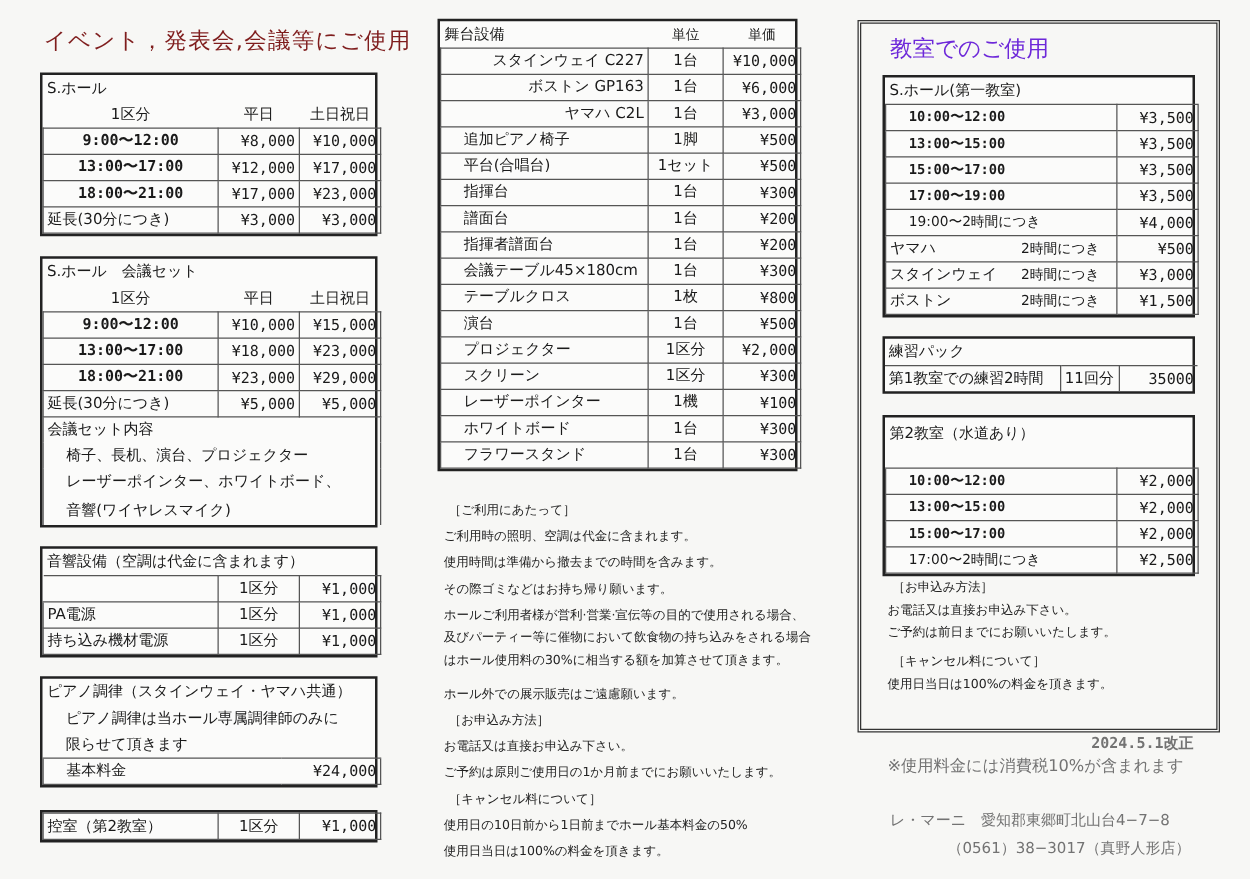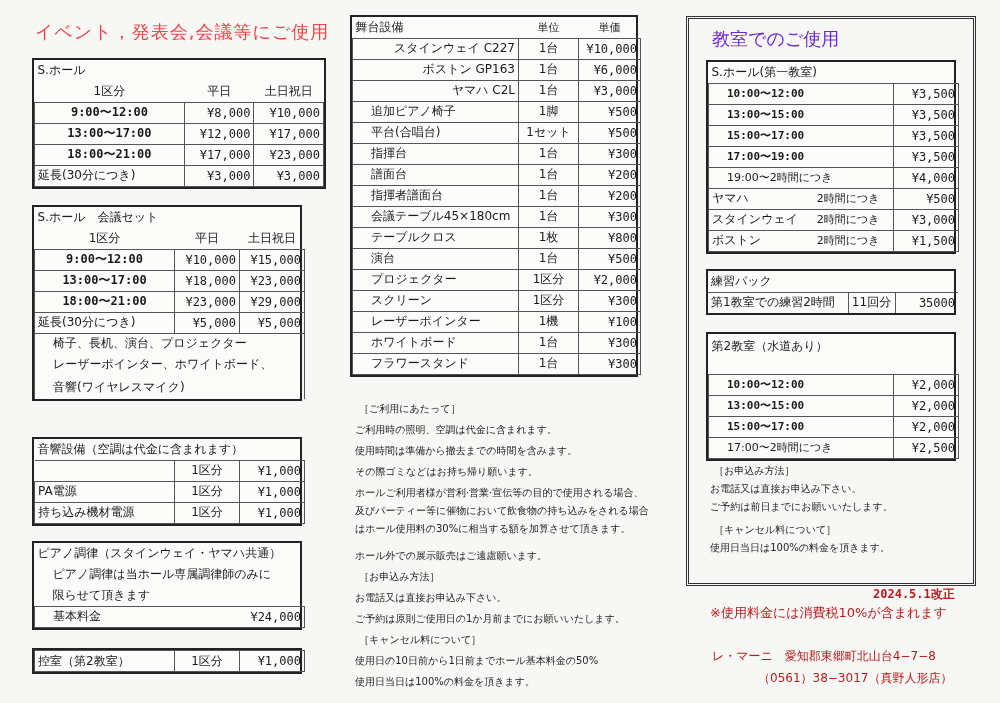--- a/index.html
+++ b/index.html
@@ -1,46 +1,46 @@
 <!DOCTYPE html>
 <html><head>
 <meta charset="utf-8">
 <style>
   * { box-sizing: border-box; margin: 0; padding: 0; }
   html, body { width: 1000px; height: 703px; background: #f7f7f5; overflow: hidden; }
   body { position: relative; font-family: "DejaVu Sans", sans-serif; color: #1a1a1a; font-size: 12px; }
 
   .abs { position: absolute; }
-  .title-main { left: 35px; top: 20px; font-size: 18px; letter-spacing: 1px; color: #ef4444; }
+  .title-main { left: 35px; top: 20px; font-size: 18px; letter-spacing: 1px; color: #7f1d1d; }
 
   table { border-collapse: collapse; width: 100%; table-layout: fixed; }
   .box { border: 2px solid #222; background: #fbfbfa; }
   td { border: 1px solid #555; height: 21px; padding: 0 3px; font-size: 12px; white-space: nowrap; overflow: hidden; }
   td.r { text-align: right; font-family: "DejaVu Sans Mono", monospace; font-size: 12px; }
   td.c { text-align: center; }
   td.indent { padding-left: 18px; }
   td.indent2 { padding-left: 28px; text-align: right; }
   td.hdr { border: none; }
   tr.noborder td { border-top: none; border-bottom: none; }
   .mono { font-family: "DejaVu Sans Mono", monospace; font-weight: bold; }
 
   .note { font-size: 10px; line-height: 21px; color: #222; white-space: nowrap; }
   .note.tight { line-height: 18px; }
 
   .right-panel { left: 686px; top: 16px; width: 290px; height: 570px; border: 3px double #333; }
   .right-title { left: 712px; top: 27px; font-size: 18px; color: #6d28d9; }
 
-  .footer-text { font-size: 13px; color: #b91c1c; white-space: nowrap; }
+  .footer-text { font-size: 13px; color: #737373; white-space: nowrap; }
 </style>
 </head>
 <body>
 
 <div class="abs title-main">イベント，発表会,会議等にご使用</div>
 
-<div class="abs box" style="left:32px; top:58px; width:294px;">
+<div class="abs box" style="left:32px; top:58px; width:270px;">
   <table>
     <colgroup>
         <col style="width:140px">
         <col style="width:65px">
         <col style="width:65px">
       </colgroup>
     <tbody>
         <tr>
           <td class="hdr" colspan="3">S.ホール</td>
         </tr>
@@ -102,20 +102,23 @@
     <tr>
       <td class="c mono">18:00〜21:00</td>
       <td class="r">¥23,000</td>
       <td class="r">¥29,000</td>
     </tr>
     <tr>
       <td>延長(30分につき)</td>
       <td class="r">¥5,000</td>
       <td class="r">¥5,000</td>
     </tr>
+    <tr>
+          <td colspan="3" style="border-bottom:none;">会議セット内容</td>
+        </tr>
     <tr class="noborder">
           <td colspan="3" class="indent">椅子、長机、演台、プロジェクター</td>
         </tr>
     <tr class="noborder">
           <td colspan="3" class="indent">レーザーポインター、ホワイトボード、</td>
         </tr>
     <tr class="noborder">
           <td colspan="3" class="indent" style="height:24px">音響(ワイヤレスマイク)</td>
         </tr>
   </tbody>

